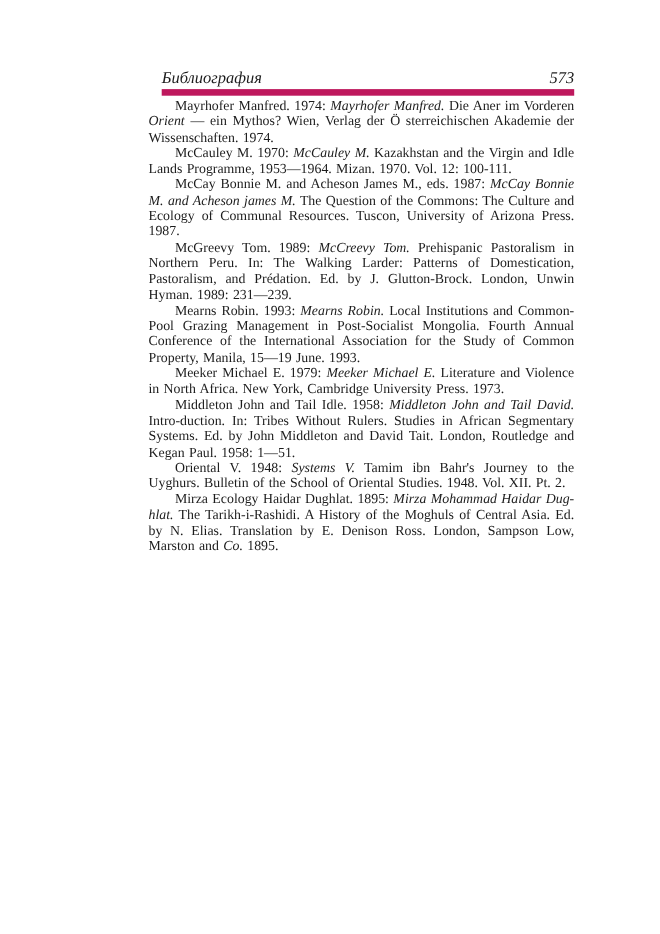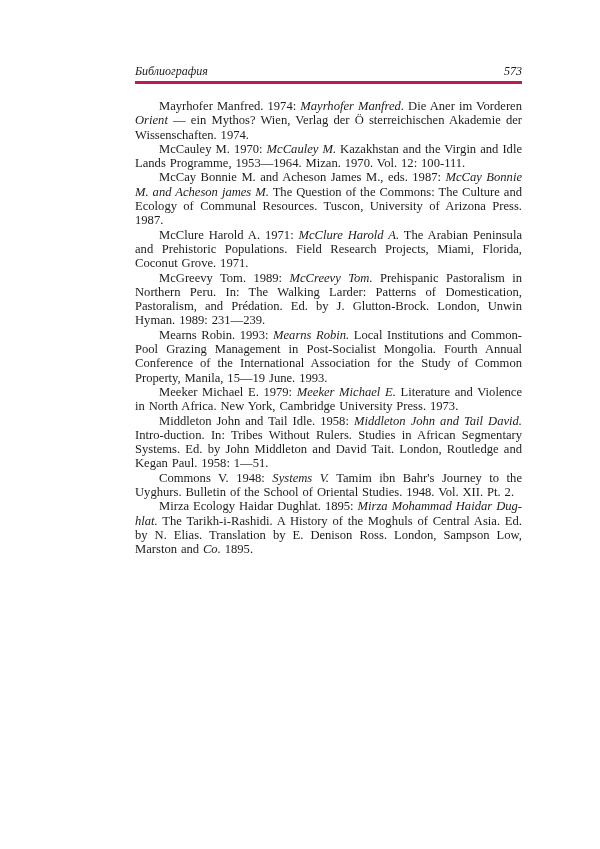--- a/index.html
+++ b/index.html
@@ -20,31 +20,32 @@
     position: absolute;
     left: 135px;
     top: 64px;
     width: 387px;
   }
   .running-header {
     display: flex;
     justify-content: space-between;
     align-items: baseline;
     font-style: italic;
-    font-size: 12px;
+    font-size: 15px;
     line-height: 15px;
-    border-bottom: 3px solid #be185d;
+    border-bottom: 6px solid #be185d;
     padding-bottom: 2px;
+    margin-left: 12px;
   }
   .running-header .title,
   .running-header .pageno {
     white-space: nowrap;
   }
   .entries {
-    margin-top: 15px;
+    margin-top: 2px;
     font-size: 12.6px;
     line-height: 14.3px;
   }
   .entry {
     margin: 0;
     text-align: justify;
     text-indent: 24px;
     word-spacing: 0.06em;
   }
   .entry i {
@@ -57,22 +58,21 @@
 <div class="page">
   <div class="content">
     <div class="running-header">
       <span class="title">Библиография</span>
       <span class="pageno">573</span>
     </div>
     <div class="entries">
         <p class="entry"><span>Mayrhofer Manfred. 1974: </span><i>Mayrhofer Manfred.</i><span> Die Aner im Vorderen </span><i>Orient</i><span> — ein Mythos? Wien, Verlag der Ö sterreichischen Akademie der Wissenschaften. 1974.</span></p>
         <p class="entry"><span>McCauley M. 1970: </span><i>McCauley M.</i><span> Kazakhstan and the Virgin and Idle Lands Programme, 1953—1964. Mizan. 1970. Vol. 12: 100-111.</span></p>
         <p class="entry"><span>McCay Bonnie M. and Acheson James M., eds. 1987: </span><i>McCay Bonnie M. and Acheson james M.</i><span> The Question of the Commons: The Culture and Ecology of Communal Resources. Tuscon, University of Arizona Press. 1987.</span></p>
-        <p class="entry"><span>McClure Harold A. 1971: </span><i>McClure Harold A.</i><span> The Arabian Peninsula and Prehistoric Populations. Field Research Projects, Miami, Florida, Coconut Grove. 1971.</span></p>
         <p class="entry"><span>McGreevy Tom. 1989: </span><i>McCreevy Tom.</i><span> Prehispanic Pastoralism in Northern Peru. In: The Walking Larder: Patterns of Domestication, Pastoralism, and Prédation. Ed. by J. Glutton-Brock. London, Unwin Hyman. 1989: 231—239.</span></p>
         <p class="entry"><span>Mearns Robin. 1993: </span><i>Mearns Robin.</i><span> Local Institutions and Common-Pool Grazing Management in Post-Socialist Mongolia. Fourth Annual Conference of the International Association for the Study of Common Property, Manila, 15—19 June. 1993.</span></p>
         <p class="entry"><span>Meeker Michael E. 1979: </span><i>Meeker Michael E.</i><span> Literature and Violence in North Africa. New York, Cambridge University Press. 1973.</span></p>
         <p class="entry"><span>Middleton John and Tail Idle. 1958: </span><i>Middleton John and Tail David.</i><span> Intro-duction. In: Tribes Without Rulers. Studies in African Segmentary Systems. Ed. by John Middleton and David Tait. London, Routledge and Kegan Paul. 1958: 1—51.</span></p>
-        <p class="entry"><span>Commons V. 1948: </span><i>Systems V.</i><span> Tamim ibn Bahr's Journey to the Uyghurs. Bulletin of the School of Oriental Studies. 1948. Vol. XII. Pt. 2.</span></p>
+        <p class="entry"><span>Oriental V. 1948: </span><i>Systems V.</i><span> Tamim ibn Bahr's Journey to the Uyghurs. Bulletin of the School of Oriental Studies. 1948. Vol. XII. Pt. 2.</span></p>
         <p class="entry"><span>Mirza Ecology Haidar Dughlat. 1895: </span><i>Mirza Mohammad Haidar Dug-hlat.</i><span> The Tarikh-i-Rashidi. A History of the Moghuls of Central Asia. Ed. by N. Elias. Translation by E. Denison Ross. London, Sampson Low, Marston and </span><i>Co.</i><span> 1895.</span></p>
       </div>
   </div>
 </div>
 
 </body></html>

